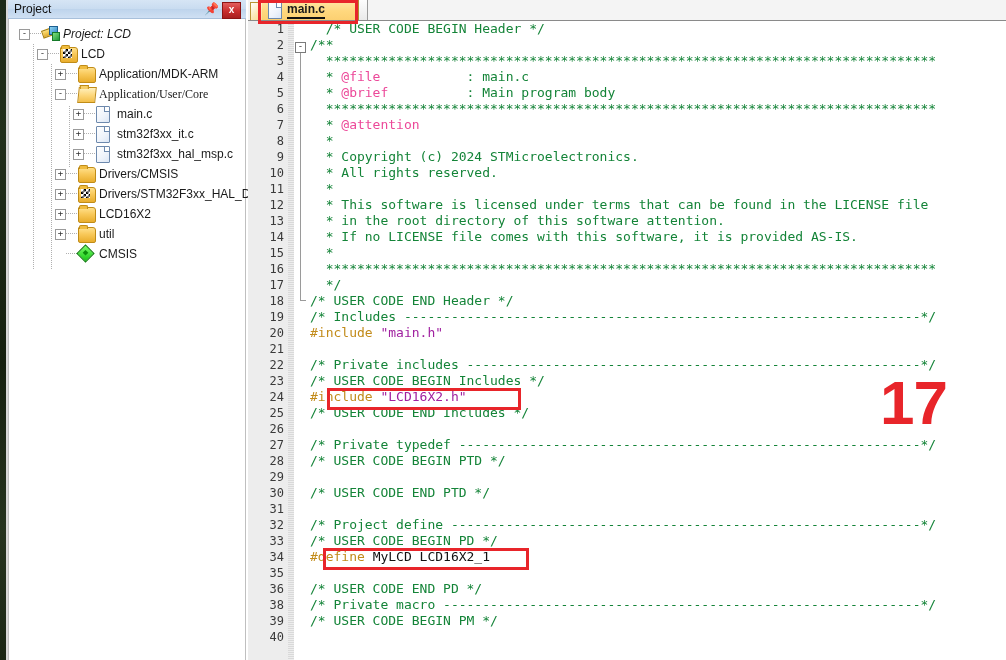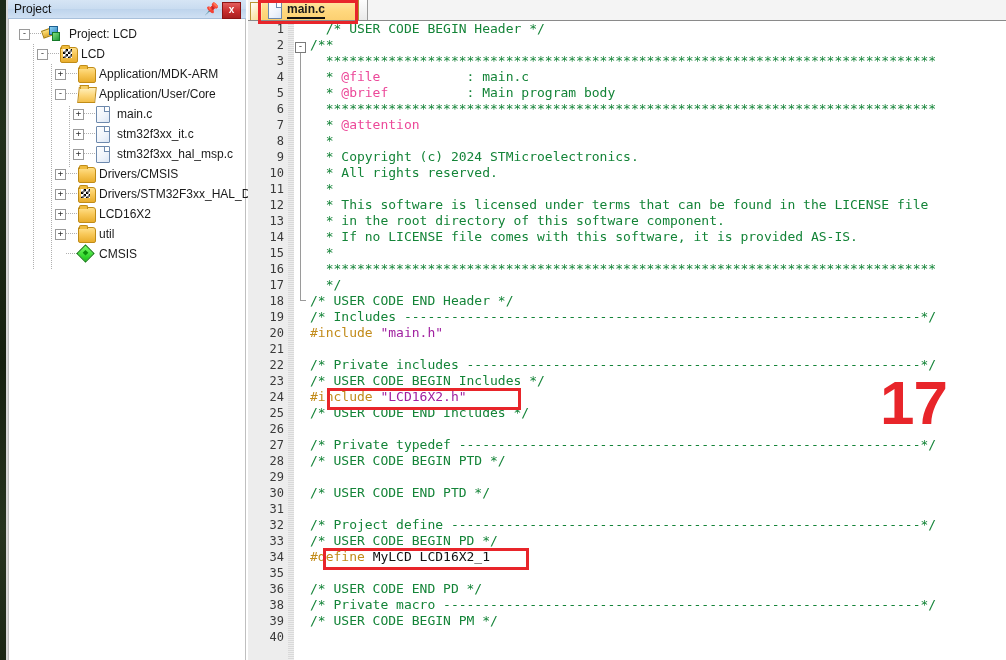--- a/index.html
+++ b/index.html
@@ -147,41 +147,41 @@
     <div class="panel-body">
       <div class="tree" id="tree">
           <div class="tnode">
             <span class="tgl" style="left: 10px;">-</span>
             <span class="tdot" style="left: 21px;"></span>
             <span class="ico ico-proj" style="left: 33px;">
               <span class="p1"></span>
               <span class="p2"></span>
               <span class="p3"></span>
             </span>
-            <span class="tlabel" style="left: 60px;">Project: LCD</span>
+            <span class="tlabel" style="left: 54px; font-style: italic;">Project: LCD</span>
           </div>
           <div class="tnode">
             <span class="tgl" style="left: 28px;">-</span>
             <span class="tdot" style="left: 39px;"></span>
             <span class="ico ico-folder" style="left: 51px;">
               <span class="ico-flag"></span>
             </span>
             <span class="tlabel" style="left: 72px;">LCD</span>
           </div>
           <div class="tnode">
             <span class="tgl" style="left: 46px;">+</span>
             <span class="tdot" style="left: 57px;"></span>
             <span class="ico ico-folder" style="left: 69px;"></span>
             <span class="tlabel" style="left: 90px;">Application/MDK-ARM</span>
           </div>
           <div class="tnode">
             <span class="tgl" style="left: 46px;">-</span>
             <span class="tdot" style="left: 57px;"></span>
             <span class="ico ico-folder-open" style="left: 69px;"></span>
-            <span class="tlabel" style="left: 90px;">Application/User/Core</span>
+            <span class="tlabel" style="left: 90px; font-family: Liberation Serif, serif;">Application/User/Core</span>
           </div>
           <div class="tnode">
             <span class="tgl" style="left: 64px;">+</span>
             <span class="tdot" style="left: 75px;"></span>
             <span class="ico ico-doc" style="left: 87px;"></span>
             <span class="tlabel" style="left: 108px;">main.c</span>
           </div>
           <div class="tnode">
             <span class="tgl" style="left: 64px;">+</span>
             <span class="tdot" style="left: 75px;"></span>
@@ -258,21 +258,21 @@
           <div class="ln"><span class="lnum">3</span><span class="ltext"><span class="cm">  ******************************************************************************</span></span></div>
           <div class="ln"><span class="lnum">4</span><span class="ltext"><span class="cm">  * </span><span class="dox">@file</span><span class="cm">           : main.c</span></span></div>
           <div class="ln"><span class="lnum">5</span><span class="ltext"><span class="cm">  * </span><span class="dox">@brief</span><span class="cm">          : Main program body</span></span></div>
           <div class="ln"><span class="lnum">6</span><span class="ltext"><span class="cm">  ******************************************************************************</span></span></div>
           <div class="ln"><span class="lnum">7</span><span class="ltext"><span class="cm">  * </span><span class="dox">@attention</span></span></div>
           <div class="ln"><span class="lnum">8</span><span class="ltext"><span class="cm">  *</span></span></div>
           <div class="ln"><span class="lnum">9</span><span class="ltext"><span class="cm">  * Copyright (c) 2024 STMicroelectronics.</span></span></div>
           <div class="ln"><span class="lnum">10</span><span class="ltext"><span class="cm">  * All rights reserved.</span></span></div>
           <div class="ln"><span class="lnum">11</span><span class="ltext"><span class="cm">  *</span></span></div>
           <div class="ln"><span class="lnum">12</span><span class="ltext"><span class="cm">  * This software is licensed under terms that can be found in the LICENSE file</span></span></div>
-          <div class="ln"><span class="lnum">13</span><span class="ltext"><span class="cm">  * in the root directory of this software component.</span></span></div>
+          <div class="ln"><span class="lnum">13</span><span class="ltext"><span class="cm">  * in the root directory of this software attention.</span></span></div>
           <div class="ln"><span class="lnum">14</span><span class="ltext"><span class="cm">  * If no LICENSE file comes with this software, it is provided AS-IS.</span></span></div>
           <div class="ln"><span class="lnum">15</span><span class="ltext"><span class="cm">  *</span></span></div>
           <div class="ln"><span class="lnum">16</span><span class="ltext"><span class="cm">  ******************************************************************************</span></span></div>
           <div class="ln"><span class="lnum">17</span><span class="ltext"><span class="cm">  */</span></span></div>
           <div class="ln"><span class="lnum">18</span><span class="ltext"><span class="cm">/* USER CODE END Header */</span></span></div>
           <div class="ln"><span class="lnum">19</span><span class="ltext"><span class="cm">/* Includes ------------------------------------------------------------------*/</span></span></div>
           <div class="ln"><span class="lnum">20</span><span class="ltext"><span class="pp">#include </span><span class="str">"main.h"</span></span></div>
           <div class="ln"><span class="lnum">21</span><span class="ltext"></span></div>
           <div class="ln"><span class="lnum">22</span><span class="ltext"><span class="cm">/* Private includes ----------------------------------------------------------*/</span></span></div>
           <div class="ln"><span class="lnum">23</span><span class="ltext"><span class="cm">/* USER CODE BEGIN Includes */</span></span></div>

